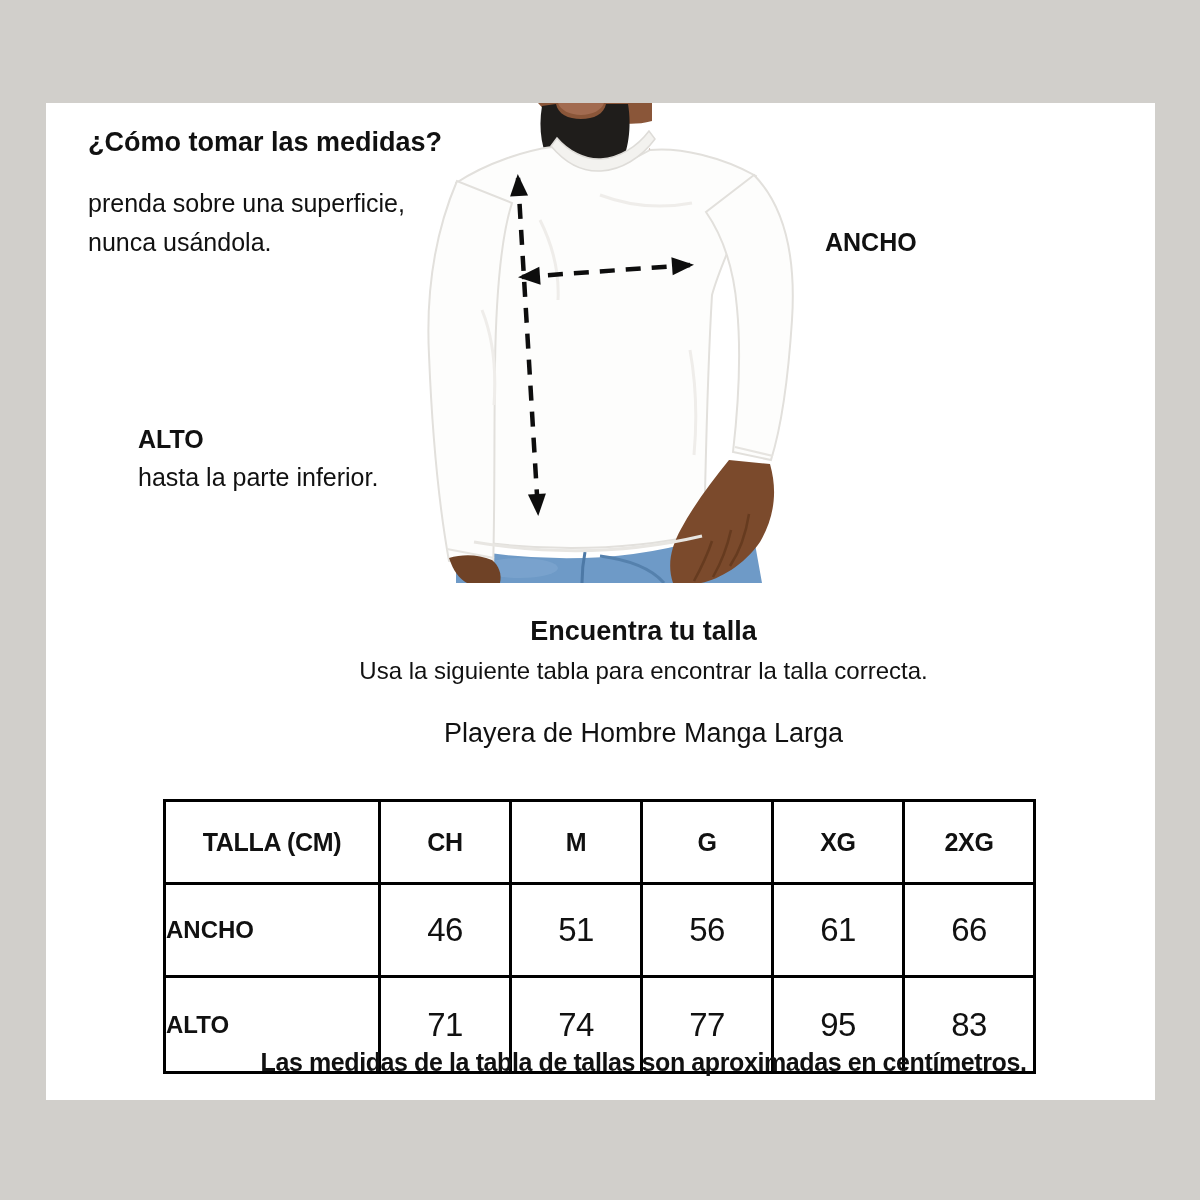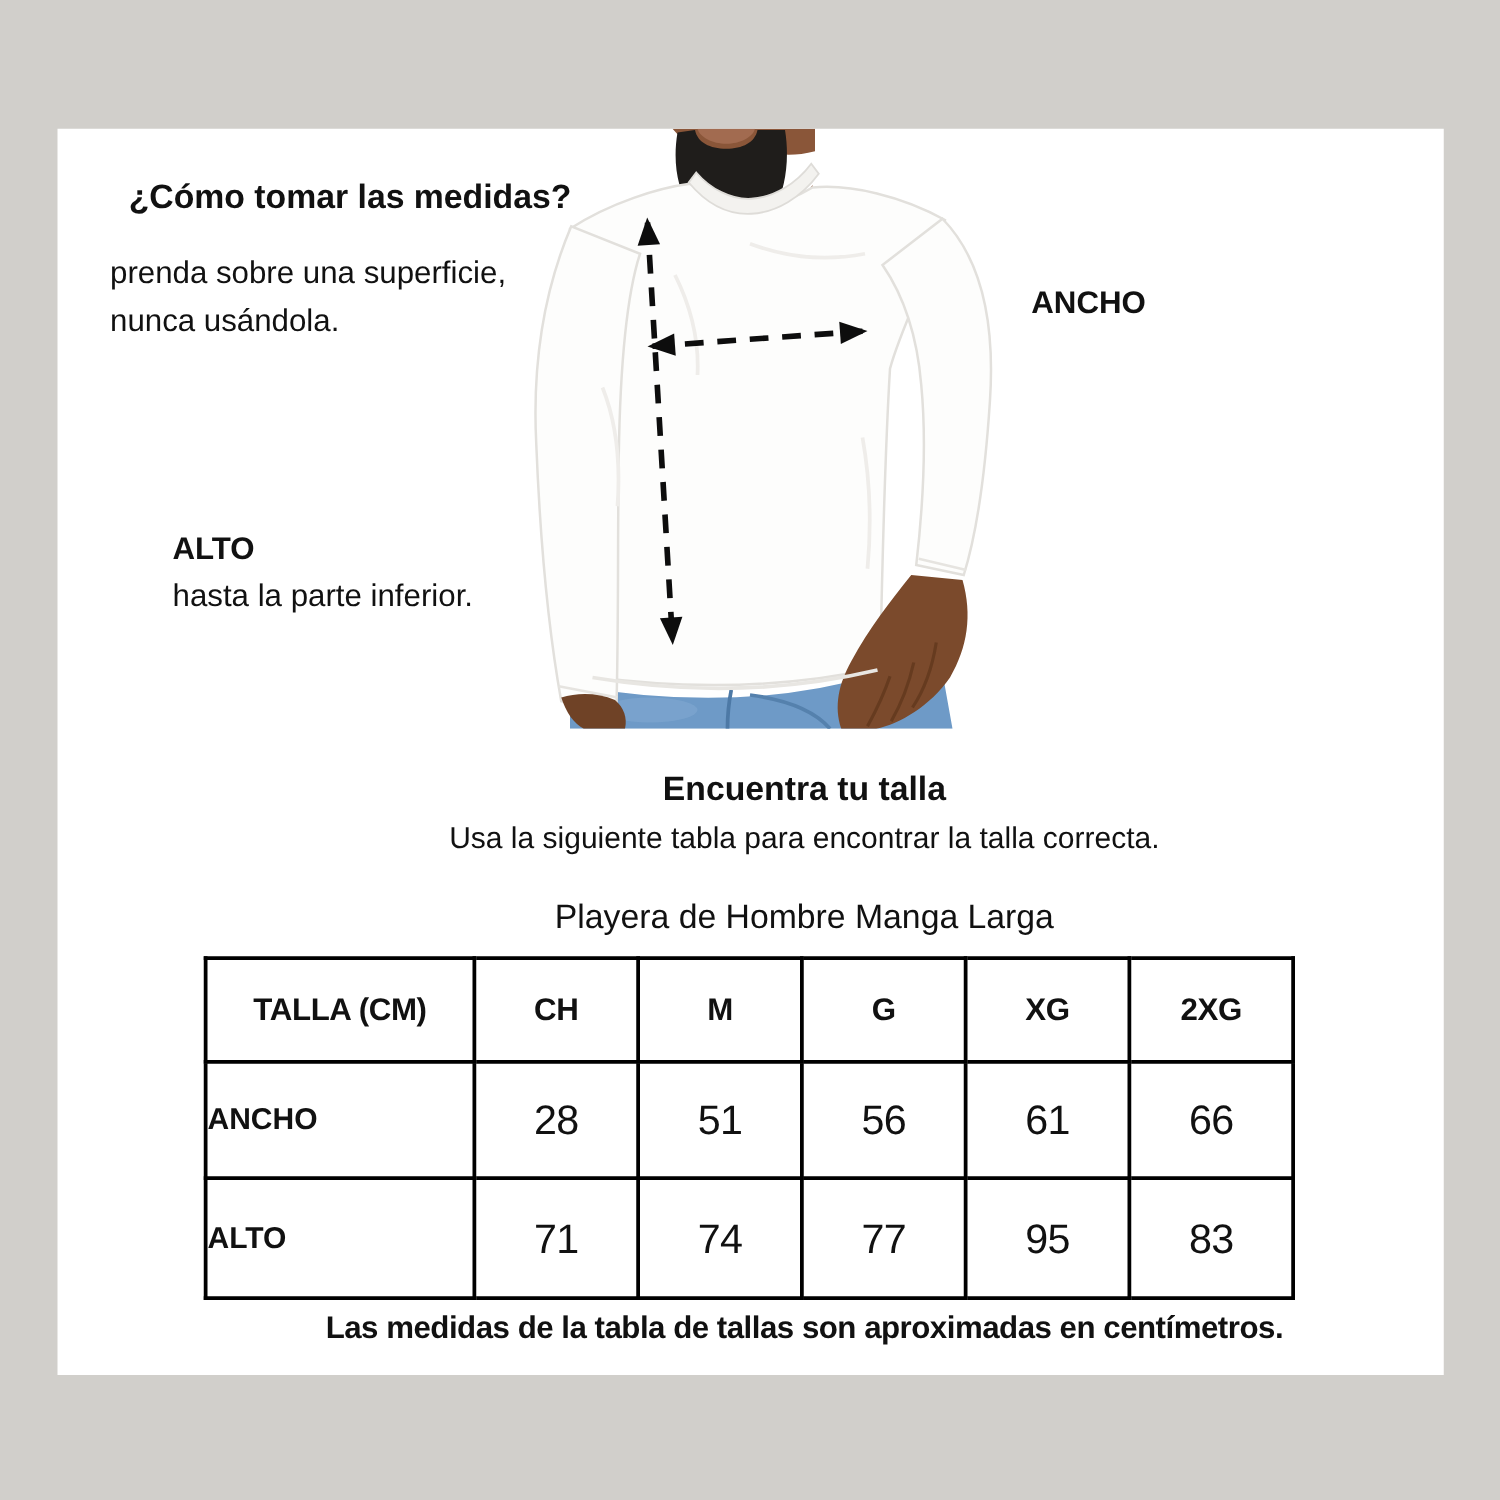--- a/index.html
+++ b/index.html
@@ -17,36 +17,36 @@
     background: #ffffff;
     z-index: 1;
   }
   .art {
     position: absolute; left: 0; top: 0; width: 1200px; height: 1200px;
     z-index: 2;
   }
   .txt { position: absolute; z-index: 3; }
 
   .howto { left: 88px; top: 127px; }
-  .howto h2 { margin: 15px; font-size: 27px; font-weight: bold; white-space: nowrap; }
+  .howto h2 { margin: 0; font-size: 27px; font-weight: bold; white-space: nowrap; }
   .howto p { margin: 26px 0 0 0; }
   .howto p span { display: block; font-size: 25px; line-height: 39px; }
 
   .note h3 { margin: 0 0 6px 0; font-size: 25px; font-weight: bold; }
   .note .line { display: block; font-size: 25px; line-height: 35px; }
   .note-ancho { left: 825px; top: 228px; }
   .note-alto  { left: 138px; top: 425px; }
 
   .centered { left: 46px; width: 1195px; text-align: center; }
   .find-title { top: 616px; font-size: 27px; font-weight: bold; }
   .find-sub   { top: 657px; font-size: 24px; }
   .table-title{ top: 690px; font-size: 27px; margin-top: 28px; }
 
   table.size {
-    position: absolute; left: 163px; top: 765px; z-index: 3;
+    position: absolute; left: 163px; top: 799px; z-index: 3;
     border-collapse: collapse; table-layout: fixed;
     background: #fff;
   }
   table.size th, table.size td {
     border: 3px solid #000;
     padding: 0;
     vertical-align: middle;
   }
   table.size col.c0 { width: 215px; }
   table.size col.cn { width: 131px; }
@@ -151,21 +151,21 @@
       <tr class="hdr">
     <th class="colhead">TALLA (CM)</th>
     <th class="colhead">CH</th>
     <th class="colhead">M</th>
     <th class="colhead">G</th>
     <th class="colhead">XG</th>
     <th class="colhead">2XG</th>
   </tr>
   <tr class="row1">
     <th class="rowlabel">ANCHO</th>
-    <td class="val">28</td>
+    <td class="val">46</td>
     <td class="val">51</td>
     <td class="val">56</td>
     <td class="val">61</td>
     <td class="val">66</td>
   </tr>
   <tr class="row2">
     <th class="rowlabel">ALTO</th>
     <td class="val">71</td>
     <td class="val">74</td>
     <td class="val">77</td>

